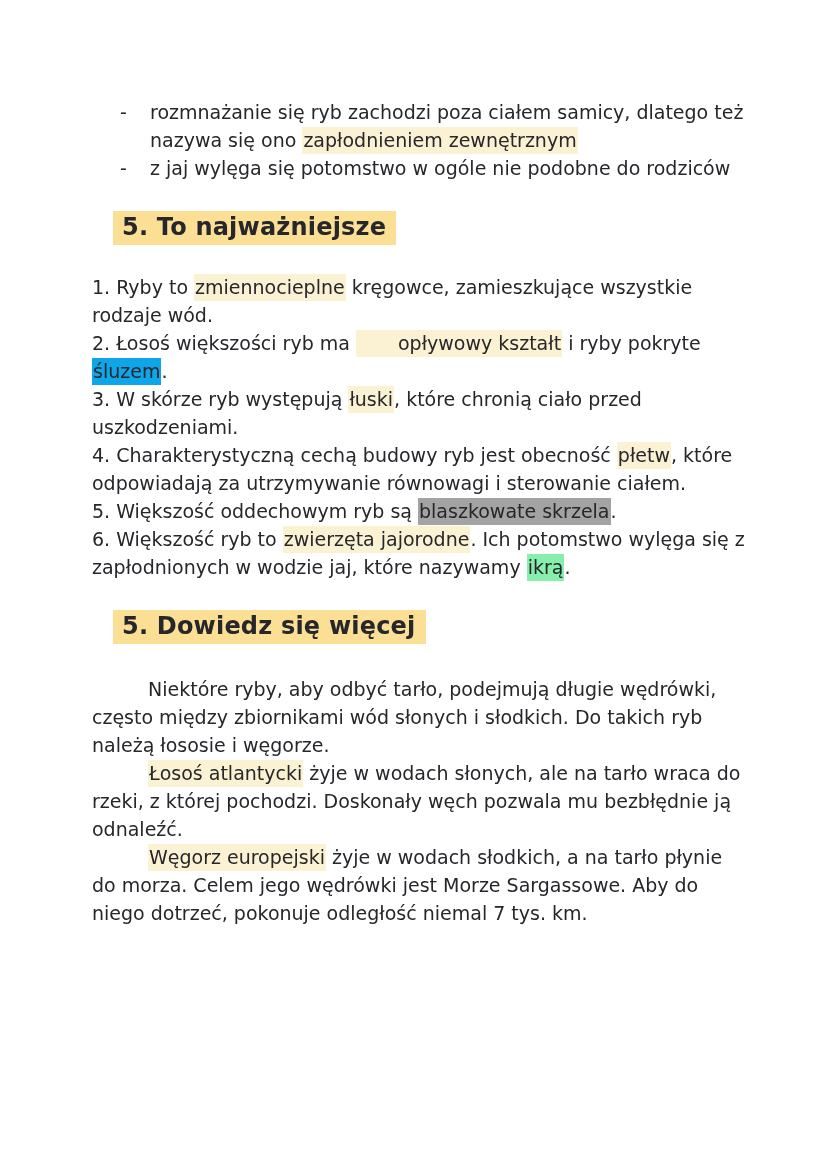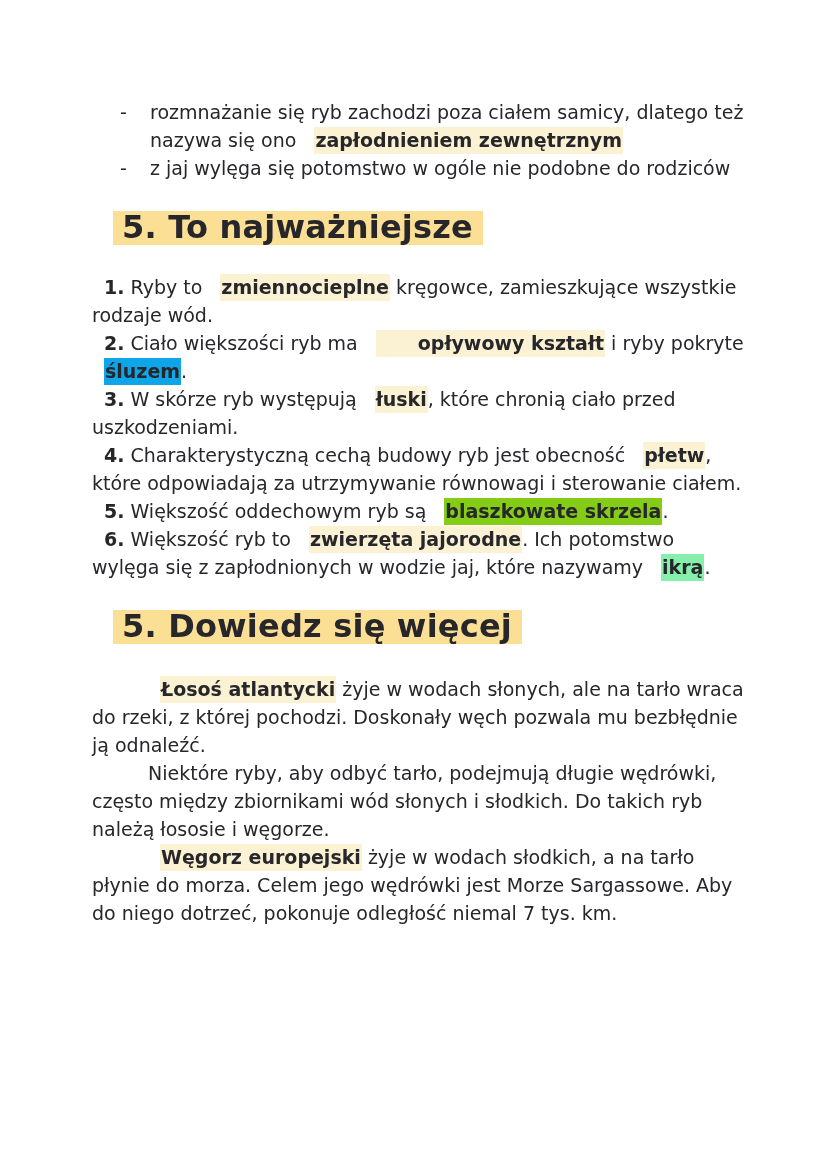--- a/index.html
+++ b/index.html
@@ -37,42 +37,42 @@
     content: "-";
     position: absolute;
     left: 0;
     top: 0;
   }
   
   .section-heading {
     display: inline-block;
     margin: 29px 0 0 21px;
     padding: 3px 10px 4px 9px;
-    font-size: 32px;
+    font-size: 24px;
     line-height: 27px;
     font-weight: 700;
     letter-spacing: 0.2px;
   }
   .heading-row { line-height: 0; }
   
   .summary-list {
     margin-top: 28px;
   }
   
   .prose {
     margin-top: 31px;
   }
   .prose p {
     margin: 0;
     text-indent: 56px;
   }
   .summary-list p {
     margin: 0;
   }
-  .b { font-weight: 700; margin-left: 12px; }
+  .b { font-weight: 400; }
   .hl {
     padding: 2px 1px 3px 1px;
     box-decoration-break: clone;
     -webkit-box-decoration-break: clone;
   }
 </style>
 </head>
 <body>
 
 <div class="page" style="background: rgb(255, 255, 255); color: rgb(38, 38, 43);">
@@ -82,31 +82,31 @@
         <li><span>rozmnażanie się ryb zachodzi poza ciałem samicy, dlatego też nazywa się ono </span><span class="b hl" style="background: rgb(251, 242, 212);">zapłodnieniem zewnętrznym</span></li>
         <li><span>z jaj wylęga się potomstwo w ogóle nie podobne do rodziców</span></li>
       </ul>
 
     <div class="heading-row">
       <h2 class="section-heading" style="background: rgb(251, 223, 149);">5. To najważniejsze</h2>
     </div>
 
     <div class="summary-list">
         <p><span class="b">1.</span><span> Ryby to </span><span class="b hl" style="background: rgb(251, 242, 212);">zmiennocieplne</span><span> kręgowce, zamieszkujące wszystkie rodzaje wód.</span></p>
-        <p><span class="b">2.</span><span> Ciało większości ryb ma </span><span class="b hl" style="background: rgb(251, 242, 212); padding-left: 42px;">opływowy kształt</span><span> i ryby pokryte </span><span class="b hl" style="background: #0ea5e9;">śluzem</span><span>.</span></p>
+        <p><span class="b">2.</span><span> Łosoś większości ryb ma </span><span class="b hl" style="background: rgb(251, 242, 212); padding-left: 42px;">opływowy kształt</span><span> i ryby pokryte </span><span class="b hl" style="background: #0ea5e9;">śluzem</span><span>.</span></p>
         <p><span class="b">3.</span><span> W skórze ryb występują </span><span class="b hl" style="background: rgb(251, 242, 212);">łuski</span><span>, które chronią ciało przed uszkodzeniami.</span></p>
         <p><span class="b">4.</span><span> Charakterystyczną cechą budowy ryb jest obecność </span><span class="b hl" style="background: rgb(251, 242, 212);">płetw</span><span>, które odpowiadają za utrzymywanie równowagi i sterowanie ciałem.</span></p>
-        <p><span class="b">5.</span><span> Większość oddechowym ryb są </span><span class="b hl" style="background: #84cc16;">blaszkowate skrzela</span><span>.</span></p>
+        <p><span class="b">5.</span><span> Większość oddechowym ryb są </span><span class="b hl" style="background: #a3a3a3;">blaszkowate skrzela</span><span>.</span></p>
         <p><span class="b">6.</span><span> Większość ryb to </span><span class="b hl" style="background: rgb(251, 242, 212);">zwierzęta jajorodne</span><span>. Ich potomstwo wylęga się z zapłodnionych w wodzie jaj, które nazywamy </span><span class="b hl" style="background: #86efac;">ikrą</span><span>.</span></p>
       </div>
 
     <div class="heading-row">
       <h2 class="section-heading" style="background: rgb(251, 223, 149);">5. Dowiedz się więcej</h2>
     </div>
 
     <div class="prose">
+        <p><span>Niektóre ryby, aby odbyć tarło, podejmują długie wędrówki, często między zbiornikami wód słonych i słodkich. Do takich ryb należą łososie i węgorze.</span></p>
         <p><span class="b hl" style="background: rgb(251, 242, 212);">Łosoś atlantycki</span><span> żyje w wodach słonych, ale na tarło wraca do rzeki, z której pochodzi. Doskonały węch pozwala mu bezbłędnie ją odnaleźć.</span></p>
-        <p><span>Niektóre ryby, aby odbyć tarło, podejmują długie wędrówki, często między zbiornikami wód słonych i słodkich. Do takich ryb należą łososie i węgorze.</span></p>
         <p><span class="b hl" style="background: rgb(251, 242, 212); text-align: right;">Węgorz europejski</span><span> żyje w wodach słodkich, a na tarło płynie do morza. Celem jego wędrówki jest Morze Sargassowe. Aby do niego dotrzeć, pokonuje odległość niemal 7 tys. km.</span></p>
       </div>
 
   </div>
 </div>
 
 </body></html>

